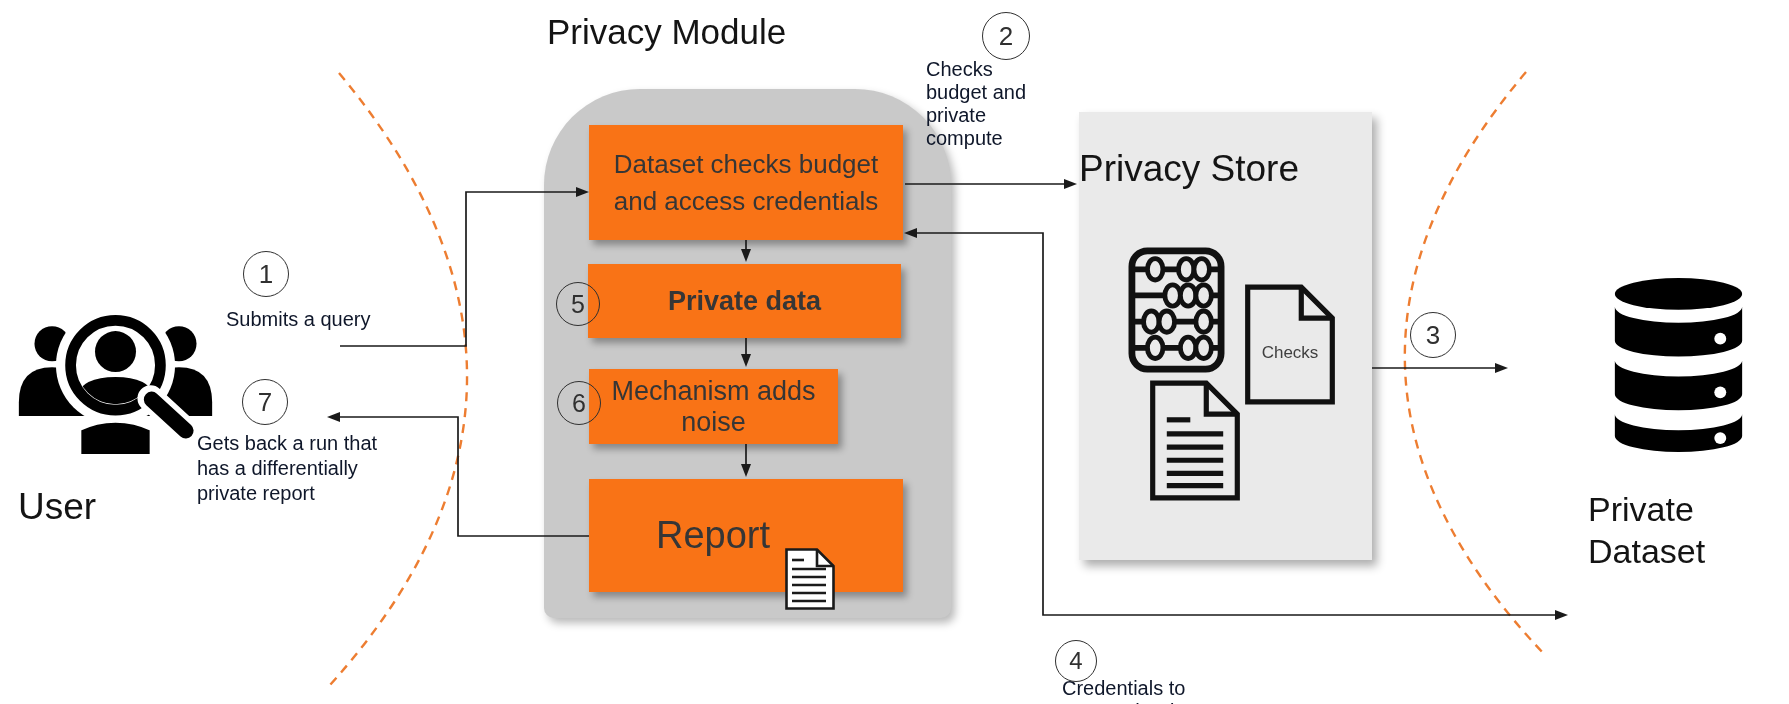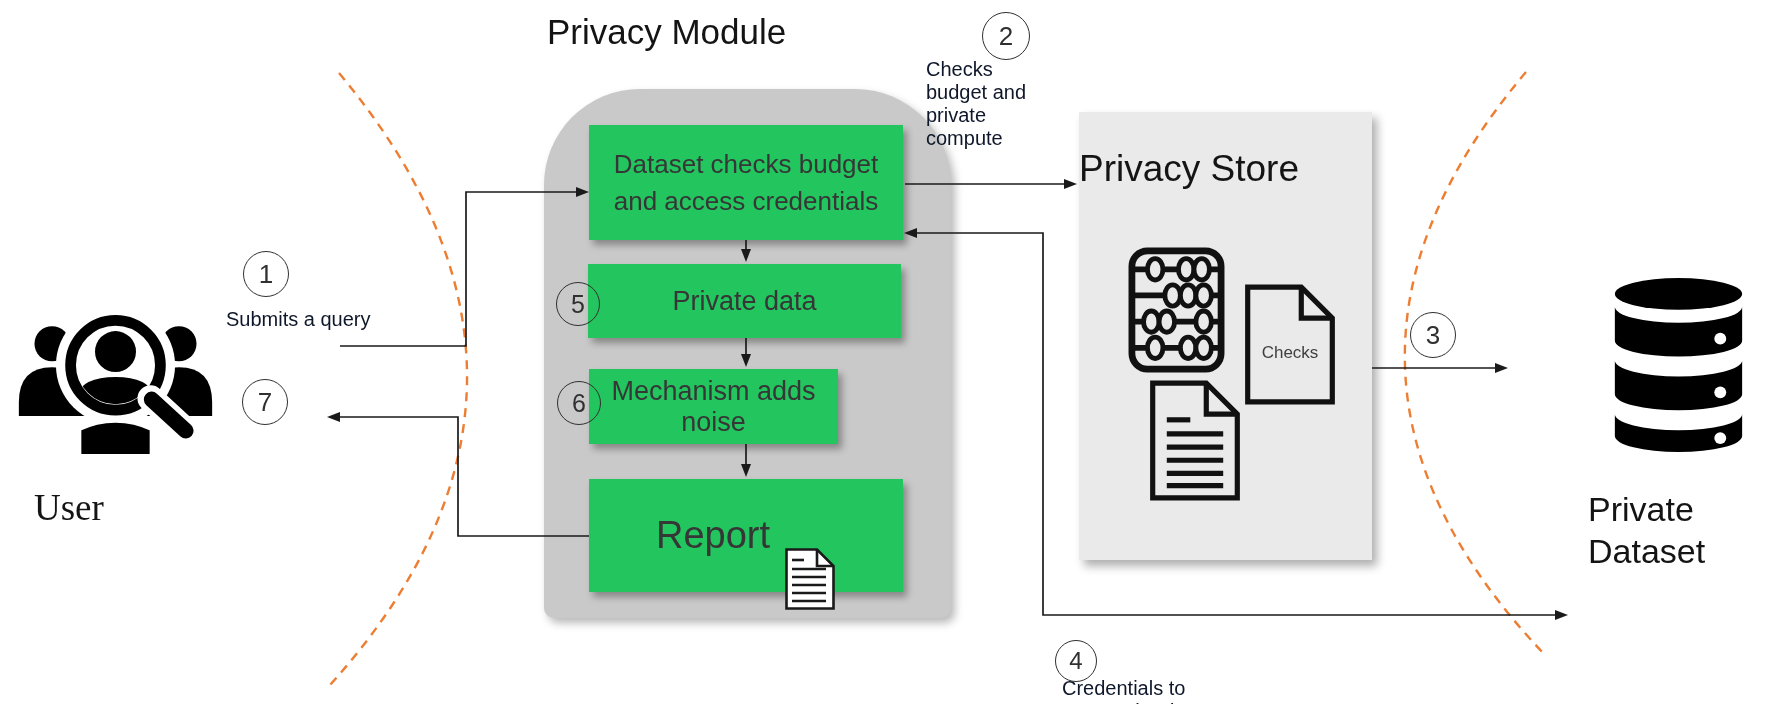--- a/index.html
+++ b/index.html
@@ -16,34 +16,34 @@
     background:#c9c9c9; border-radius:96px 96px 10px 10px;
     box-shadow:4px 5px 9px rgba(0,0,0,.28); z-index:1;
   }
   .store {
     left:1079px; top:112px; width:293px; height:448px;
     background:#eaeaea; box-shadow:5px 6px 9px rgba(0,0,0,.32); z-index:1;
   }
 
   
   .wbox {
-    background:#22c55e; box-shadow:4px 5px 7px rgba(0,0,0,.33);
+    background:#f97316; box-shadow:4px 5px 7px rgba(0,0,0,.33);
     display:flex; align-items:center; justify-content:center; text-align:center;
     color:#363636; z-index:2; white-space:pre-line;
   }
   .box-check   { left:589px; top:125px; width:314px; height:115px; font-size:26px; line-height:37px; }
-  .box-private { left:588px; top:264px; width:313px; height:74px;  font-size:27px; }
+  .box-private { left:588px; top:264px; width:313px; height:74px;  font-size:27px;font-weight:bold; }
   .box-mech    { left:589px; top:369px; width:249px; height:75px;  font-size:27px; }
   .box-report  { left:589px; top:479px; width:314px; height:113px; font-size:38px; gap:14px; }
 
   
   .big-title { text-align:left; color:#141414; z-index:3; }
   .title-privacy { left:547px; top:12px;  width:400px; font-size:35px; }
   .title-store   { left:1079px; top:148px; width:293px; font-size:37px; }
-  .user-label    { left:34px;  top:486px; width:160px; font-size:37px;font-family:Liberation Serif, serif; }
+  .user-label    { left:18px;  top:486px; width:160px; font-size:37px; }
   .dataset-label { left:1588px; top:488px; width:200px; font-size:34px; line-height:42px; white-space:pre-line; }
 
   .step-label {
     color:#0f172a; font-size:20px; text-align:left;
     white-space:pre-line; z-index:3;
   }
   .lbl-1 { left:226px;  top:308px; width:220px; }
   .lbl-2 { left:926px;  top:58px;  width:160px; line-height:23px; }
   .lbl-4 { left:1062px; top:641px; width:220px; line-height:23px;margin-top:36px; }
   .lbl-7 { left:197px;  top:431px; width:260px; line-height:25px; }
@@ -125,20 +125,23 @@
   <div class="abs step-circle c6">6</div>
   <div class="abs step-circle c7">7</div>
 
   <div class="abs step-label lbl-1">Submits a query</div>
   <div class="abs step-label lbl-2">Checks
 budget and
 private
 compute</div>
   <div class="abs step-label lbl-4">Credentials to
 access the data</div>
+  <div class="abs step-label lbl-7">Gets back a run that
+has a differentially
+private report</div>
 
   <div class="abs big-title user-label">User</div>
   <div class="abs big-title dataset-label">Private
 Dataset</div>
   <div class="abs budget-doc-label">Checks</div>
 
   <div class="abs user-icon">
     <svg class="icon-svg" viewBox="0 0 210 160">
       <circle cx="40" cy="48" r="18" fill="#000"></circle>
       <path d="M6,122 L6,108 Q6,72 40,72 Q74,72 74,108 L74,122 Z" fill="#000"></path>

